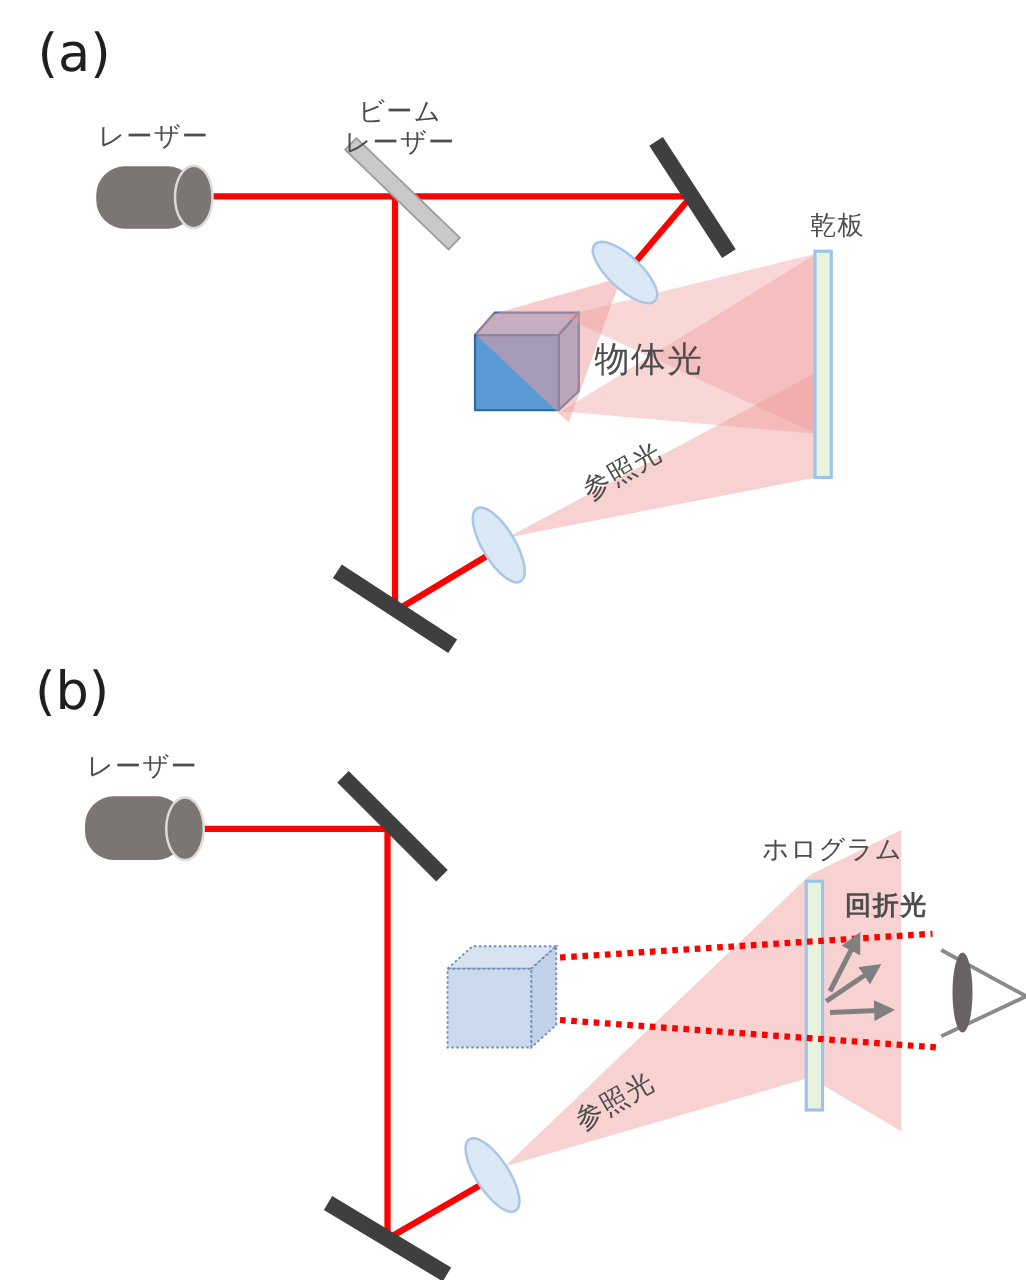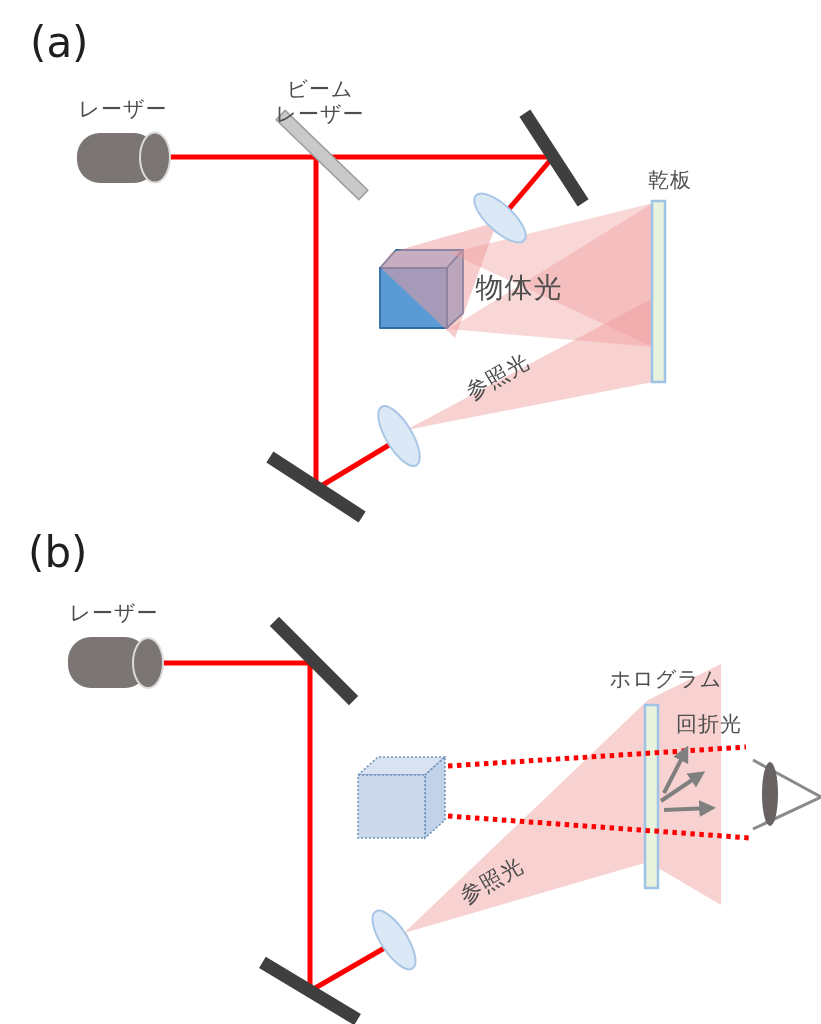--- a/index.html
+++ b/index.html
@@ -128,16 +128,16 @@
     <div>ビーム</div>
     <div>レーザー</div>
   </div>
   <div class="lbl" style="left:670px;top:180px;">乾板</div>
   <div class="lbl" style="left:519px;top:288px;font-size:28px;">物体光</div>
   <div class="lbl lbl-rot30" style="left:498px;top:377px;font-size:22px;">参照光</div>
 
   <div class="panel-tag" style="left:28px;top:528px;">(b)</div>
   <div class="lbl" style="left:114px;top:613px;">レーザー</div>
   <div class="lbl" style="left:645px;top:679px;margin-left:21px;">ホログラム</div>
-  <div class="lbl" style="left:709px;top:724px;">回折光</div>
+  <div class="lbl" style="left:709px;top:724px;font-weight:bold;">回折光</div>
   <div class="lbl lbl-rot30" style="left:492px;top:881px;font-size:22px;">参照光</div>
 
 </div>
 
 </body></html>

